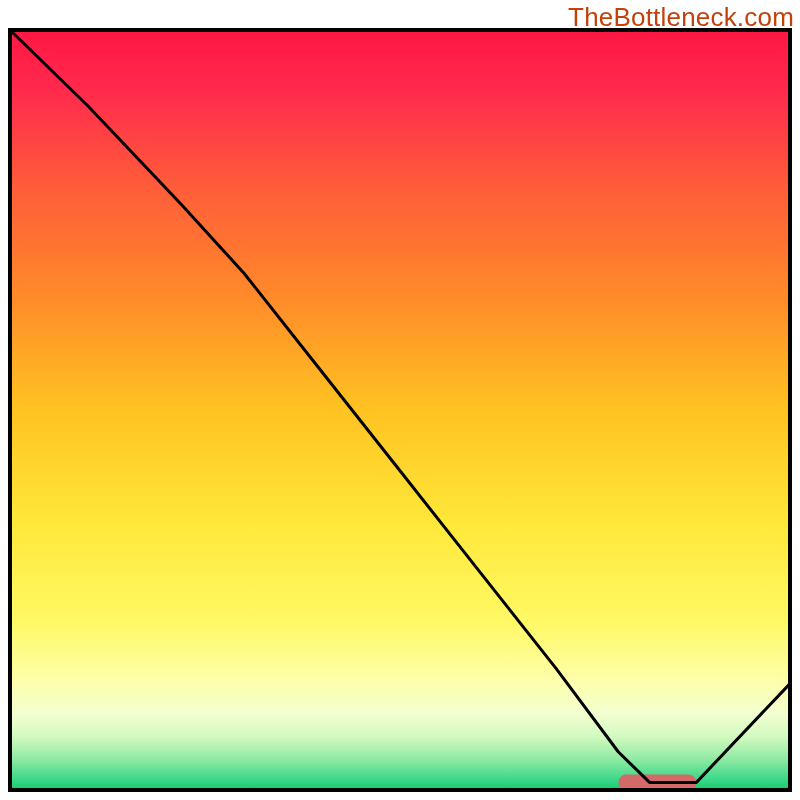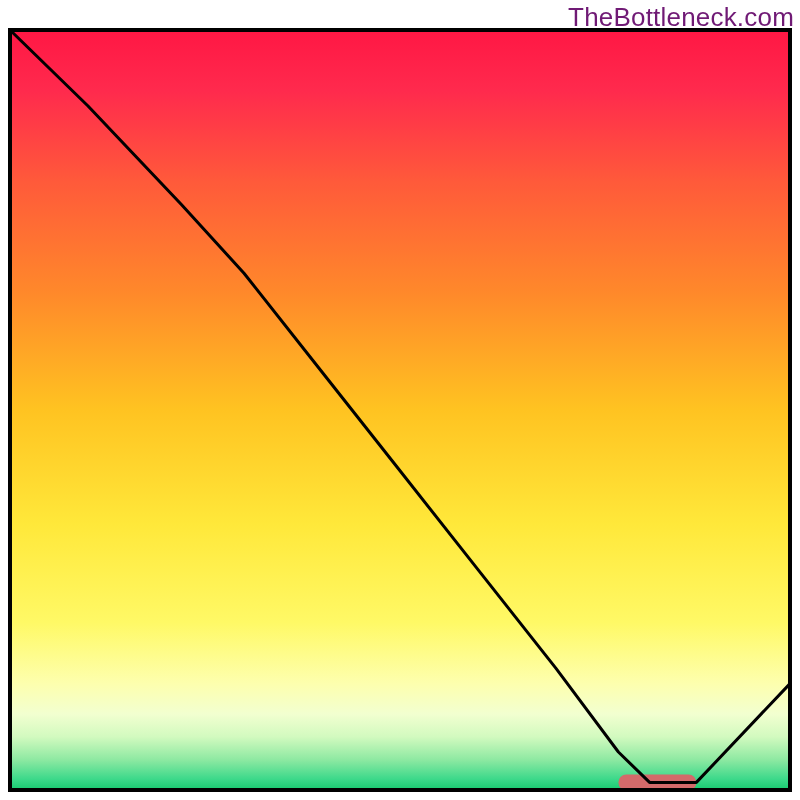--- a/index.html
+++ b/index.html
@@ -15,21 +15,21 @@
     position: relative;
     width: 800px;
     height: 800px;
   }
   .watermark {
     position: absolute;
     top: 2px;
     right: 6px;
     font-size: 26px;
     font-weight: 400;
-    color: #701a75;
+    color: #c2410c;
     letter-spacing: 0.2px;
   }
   svg.chart {
     position: absolute;
     left: 0;
     top: 0;
   }
 </style>
 </head>
 <body>

